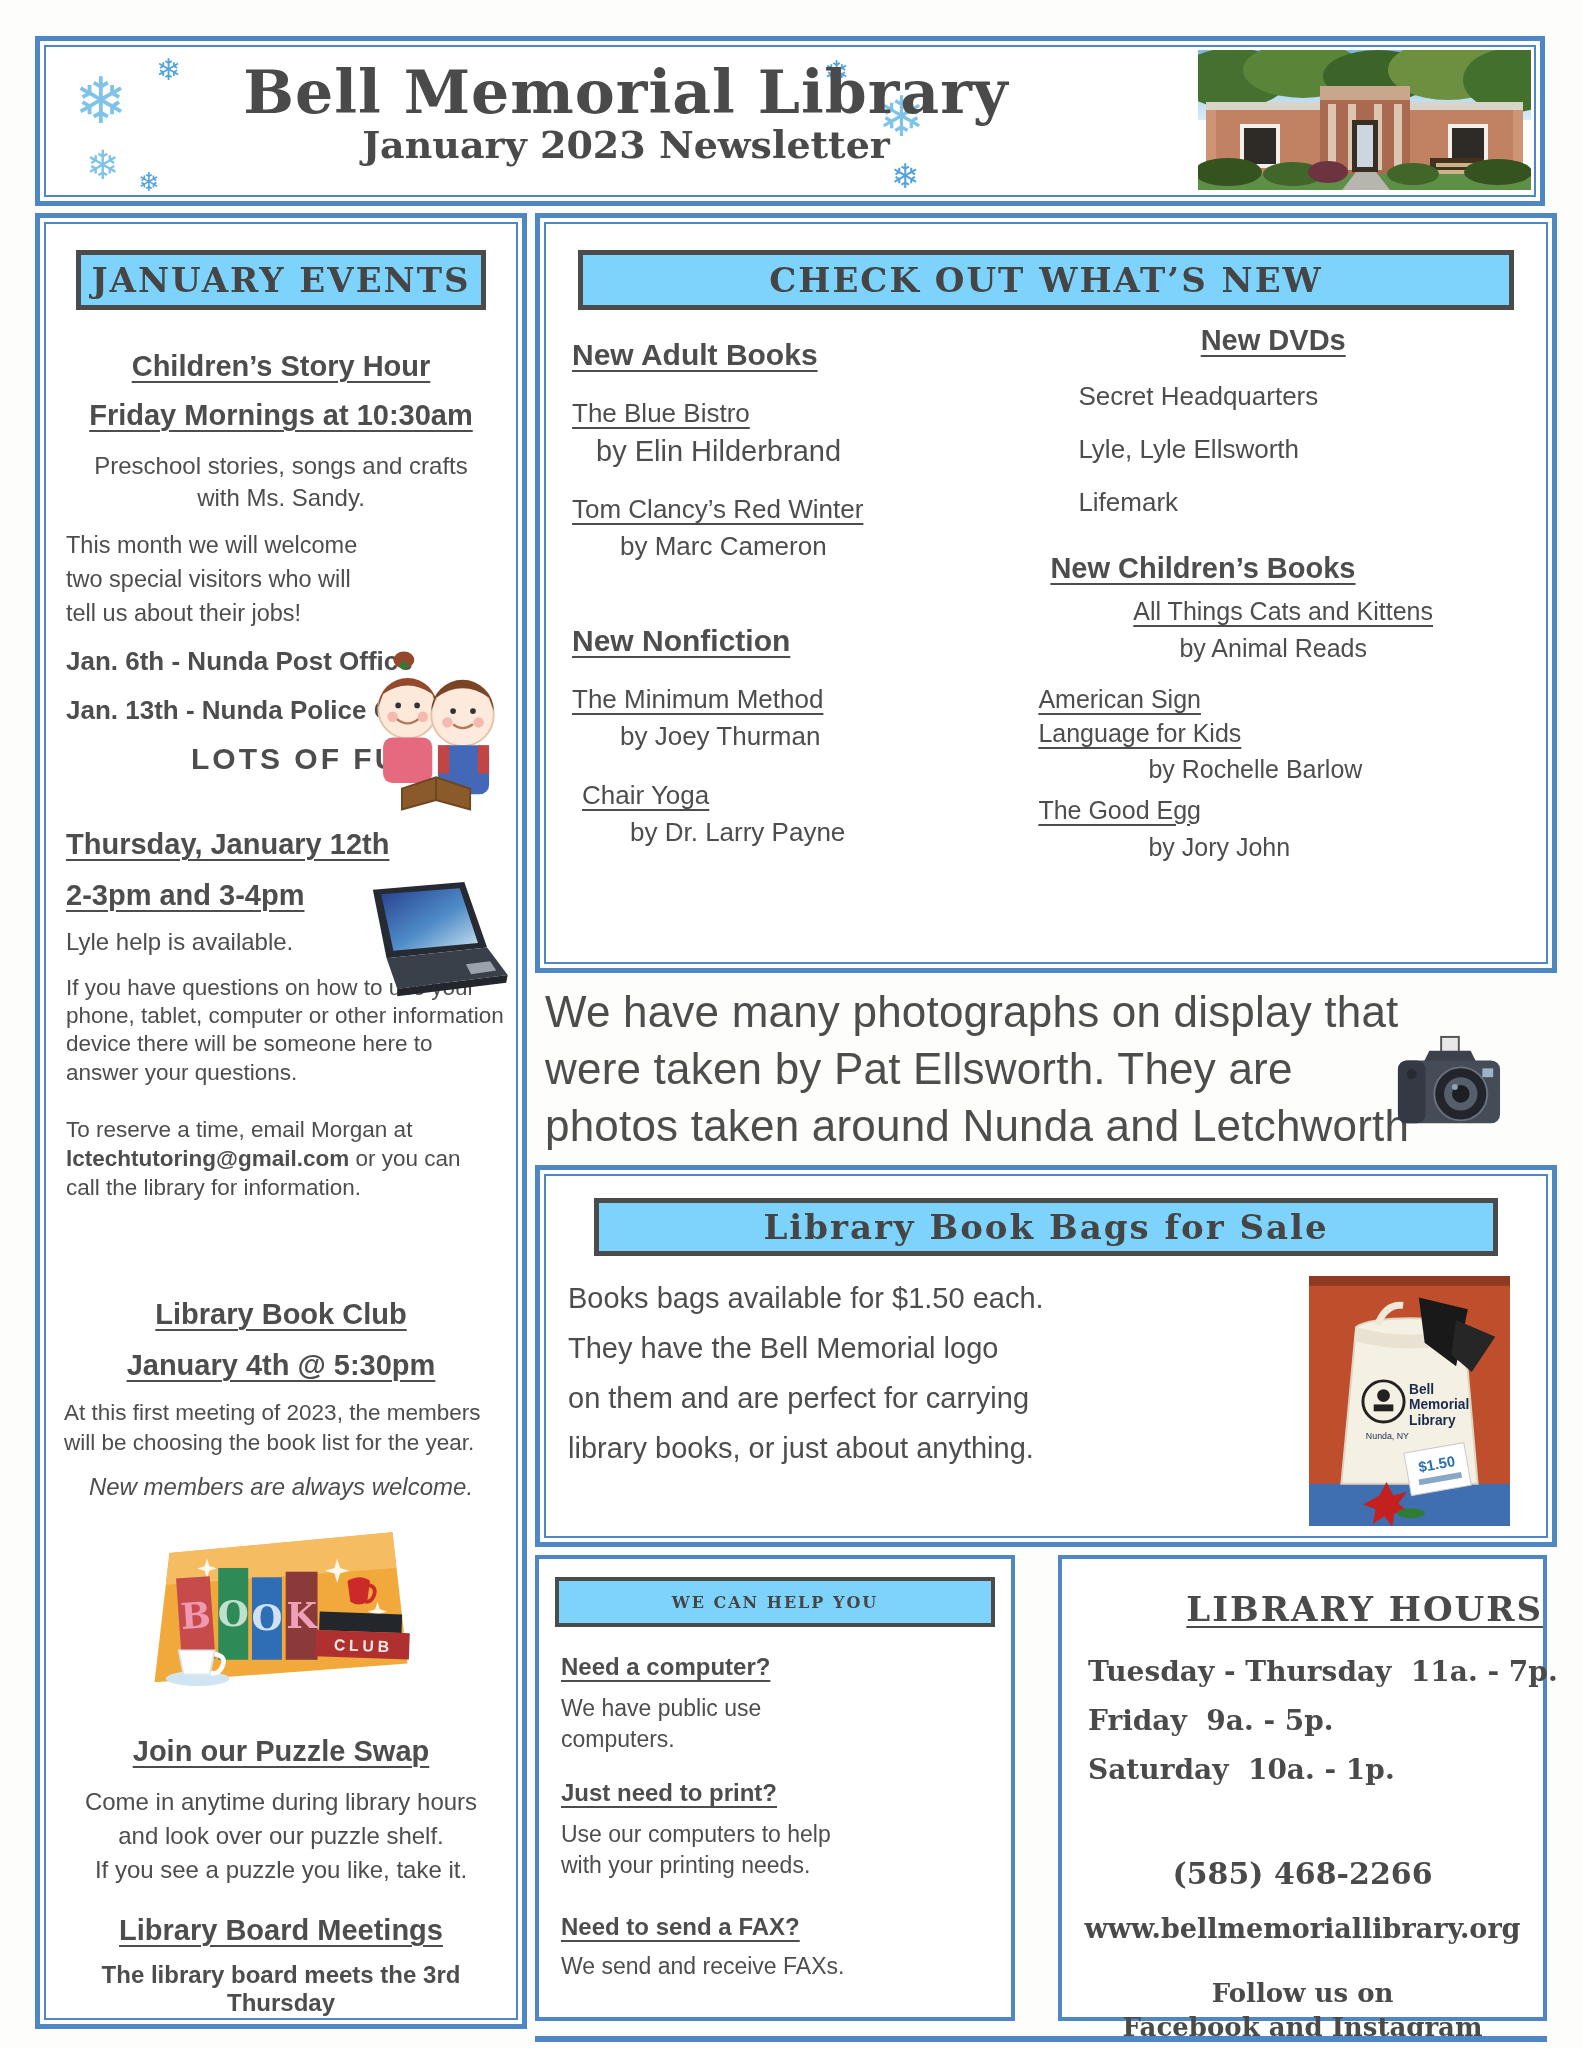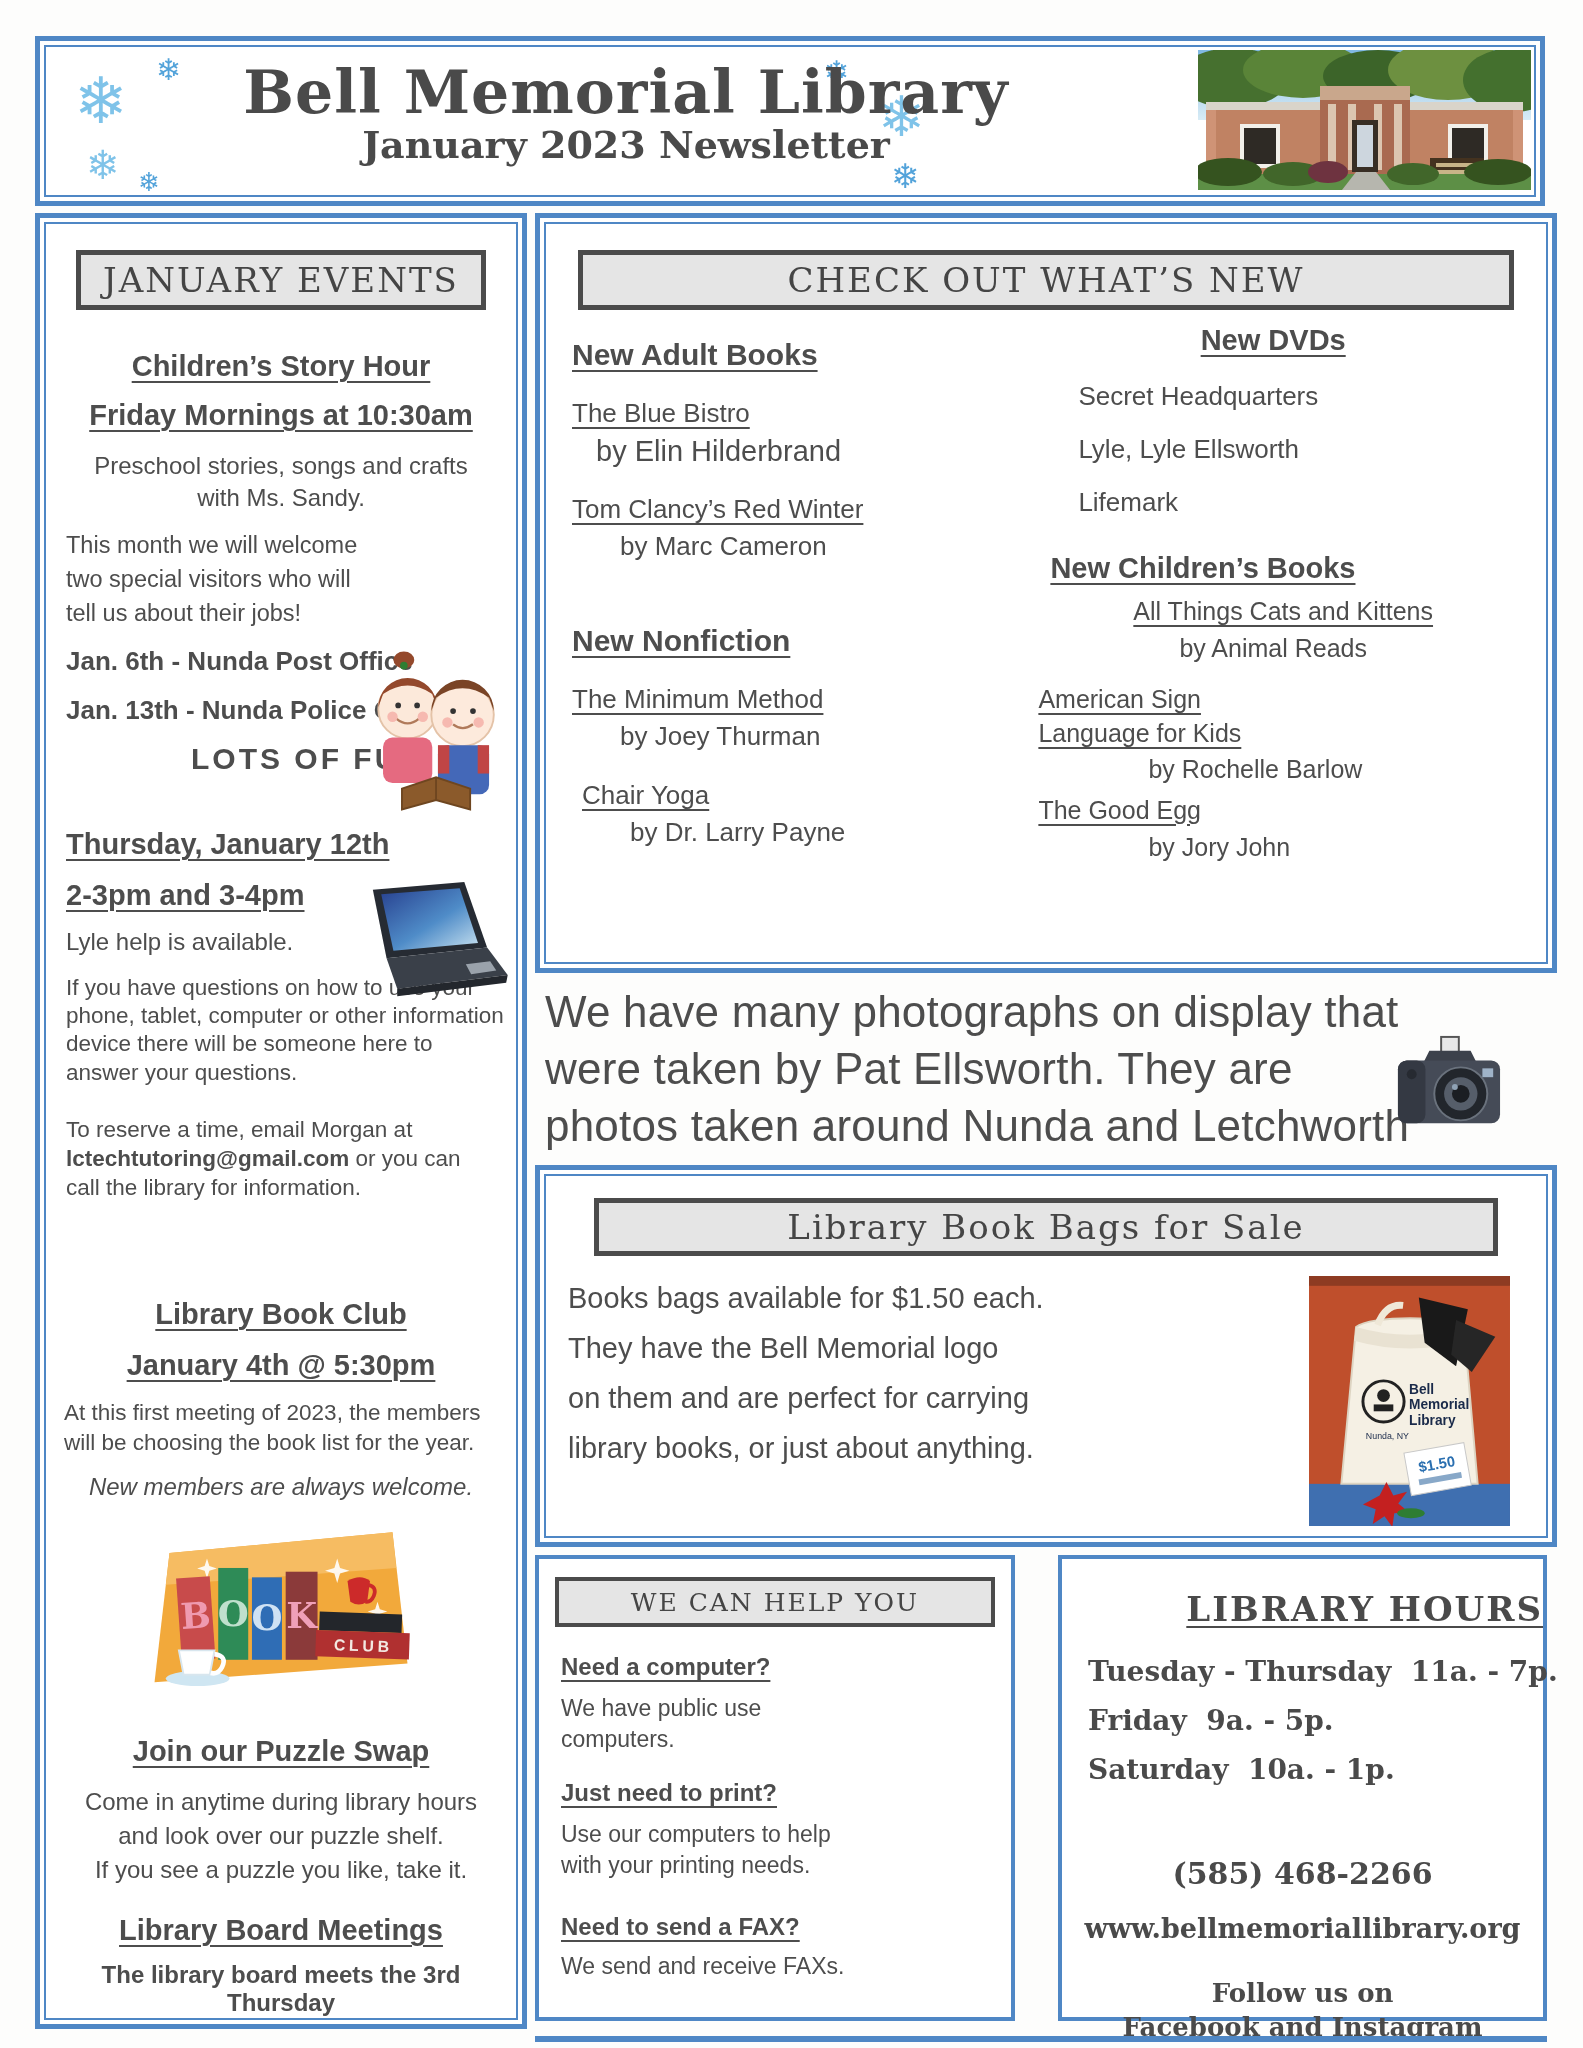--- a/index.html
+++ b/index.html
@@ -5,22 +5,22 @@
   html,body{margin:0;padding:0;}
   body{
     width:1583px;height:2048px;position:relative;background:#fdfdfc;
     font-family:"Liberation Sans", sans-serif;color:#4d4d4d;overflow:hidden;
   }
   .box{position:absolute;background:#ffffff;}
   .dbl{border:5px solid #4f87c5;display:flex;}
   .dbl .inner{flex:1;border:2px solid #4f87c5;margin:4px;position:relative;overflow:hidden;}
   .single{border:4px solid #4f87c5;}
   .bar{
-    background:#e5e5e5;border:5px solid #4b4b4b;text-align:center;
-    font-family:"DejaVu Serif", serif;font-weight:normal;color:#454545;
+    background:#7dd3fc;border:5px solid #4b4b4b;text-align:center;
+    font-family:"DejaVu Serif", serif;font-weight:bold;color:#454545;
     letter-spacing:2px;display:flex;align-items:center;justify-content:center;
   }
   .serifhead{font-family:"DejaVu Serif", serif;font-weight:bold;color:#4a4a4a;}
   .u{text-decoration:underline;text-decoration-thickness:2px;text-underline-offset:5px;}
   .bold{font-weight:bold;}
   .ital{font-style:italic;}
   .ctr{text-align:center;}
   .snow{position:absolute;color:#7fc3e9;line-height:1;}
   .snow.dk{color:#53a3da;}
   .booktitle{text-decoration:underline;text-decoration-thickness:2px;text-underline-offset:5px;}
@@ -311,21 +311,21 @@
           </g>
           <path d="M72,224 l7,-14 7,14 14,-4 -9,12 11,9 -15,1 -2,14 -8,-11 -12,8 3,-15 -13,-5 Z" fill="#c42020"></path>
           <ellipse cx="104" cy="242" rx="14" ry="5" fill="#2e7d32"></ellipse>
         </svg>
       </div>
     </div>
   </div>
 </div>
 
 <div class="box single" style="left:535px;top:1555px;width:472px;height:458px;">
-  <div class="bar" style="margin:18px 16px 0 16px;height:42px;font-size:25px;border-width:4px;">WE CAN HELP YOU</div>
+  <div class="bar" style="margin:18px 16px 0 16px;height:42px;font-size:16px;border-width:4px;">WE CAN HELP YOU</div>
   <div style="padding:0 22px;">
     <div class="bold u" style="font-size:24px;margin-top:26px;">Need a computer?</div>
     <div style="font-size:23px;margin-top:14px;">We have public use</div>
     <div style="font-size:23px;margin-top:4px;">computers.</div>
     <div class="bold u" style="font-size:24px;margin-top:26px;">Just need to print?</div>
     <div style="font-size:23px;margin-top:14px;">Use our computers to help</div>
     <div style="font-size:23px;margin-top:4px;">with your printing needs.</div>
     <div class="bold u" style="font-size:24px;margin-top:34px;">Need to send a FAX?</div>
     <div style="font-size:23px;margin-top:12px;">We send and receive  FAXs.</div>
   </div>

